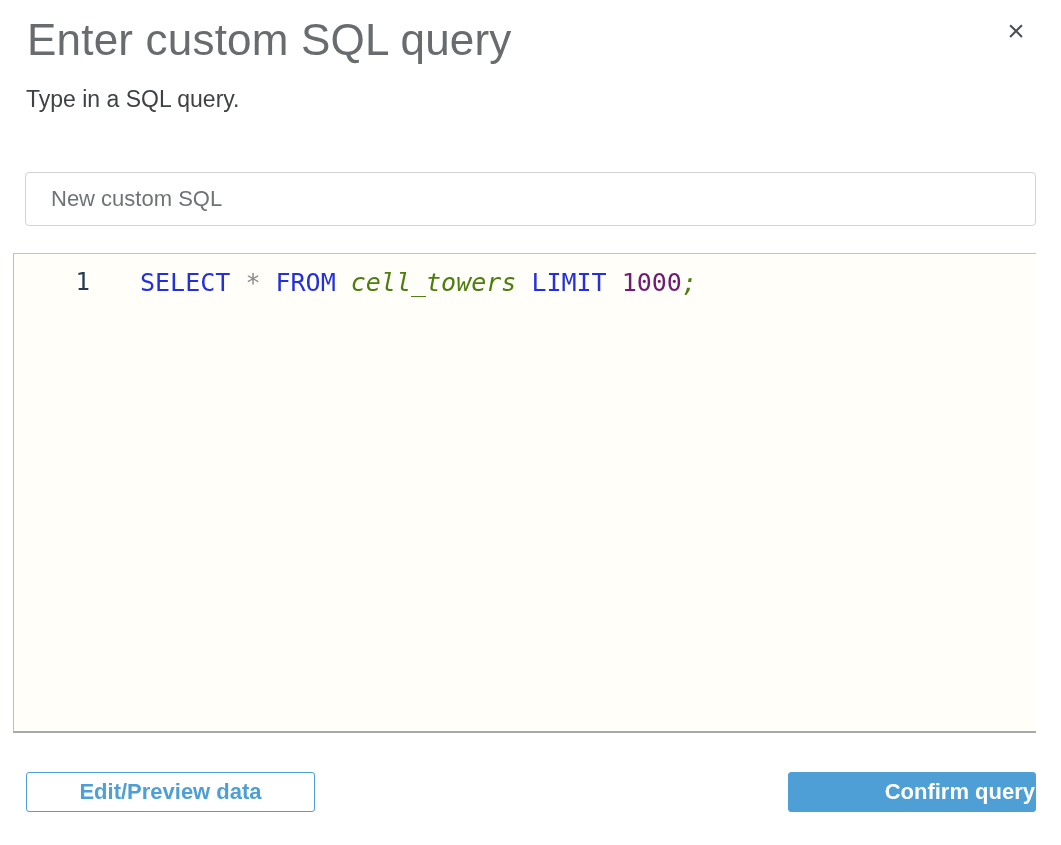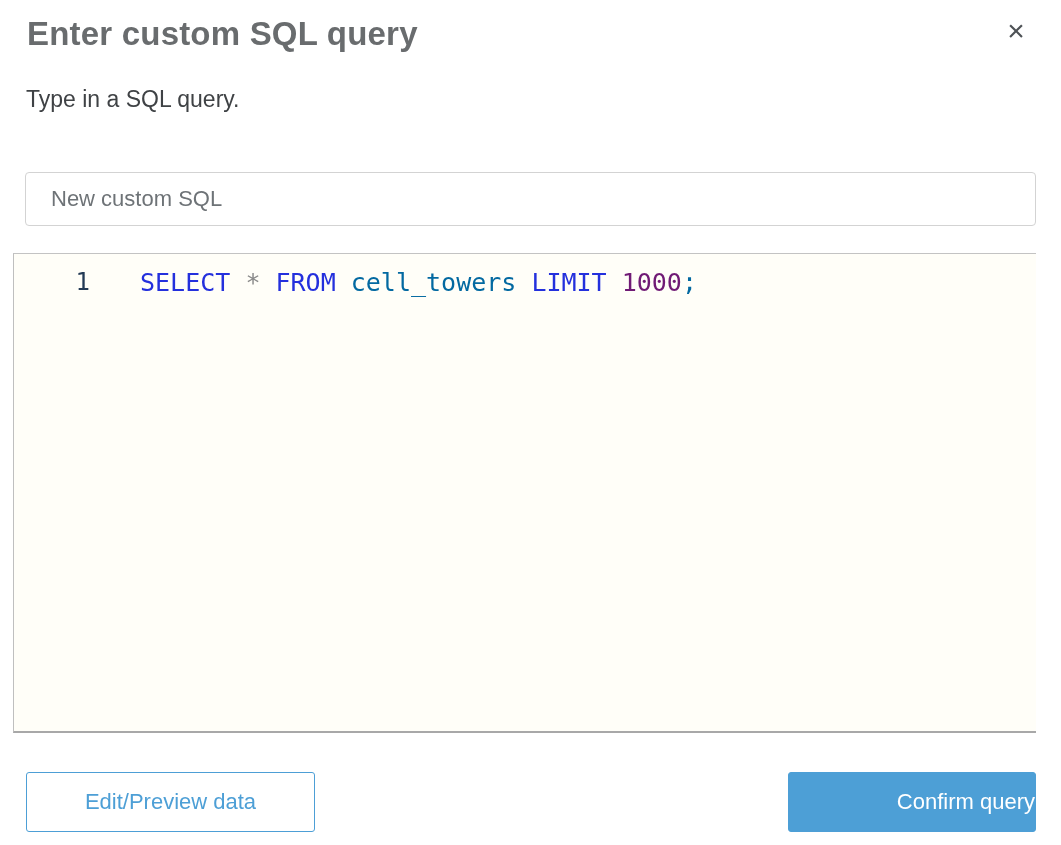--- a/index.html
+++ b/index.html
@@ -5,21 +5,21 @@
   * { margin: 0; padding: 0; box-sizing: border-box; }
   html, body {
     width: 1061px; height: 845px;
     background: #ffffff;
     font-family: "Liberation Sans", sans-serif;
     position: relative;
     overflow: hidden;
   }
   .dialog-title {
     position: absolute; left: 27px; top: 15px;
-    font-size: 33px; font-weight: 700;
+    font-size: 44px; font-weight: 400;
     color: #696c6e; letter-spacing: 0.2px;
   }
   .close-btn {
     position: absolute; left: 999px; top: 14px;
     width: 34px; height: 34px;
     font-size: 30px; font-weight: 300; line-height: 34px;
     text-align: center; color: #4e5256;
     cursor: pointer; user-select: none;
   }
   .dialog-subtitle {
@@ -61,29 +61,30 @@
     user-select: none;
   }
   .code-line {
     margin-left: 50px;
     white-space: pre;
     color: #111111;
   }
   .tok-keyword  { color: #2430dd; text-align: center; }
   .tok-operator { color: #8a8a8a; }
   .tok-number   { color: #701a75; }
-  .tok-plain    { color: #0369a1; }
+  .tok-plain    { color: #4d7c0f; font-style: italic; }
   .footer-btn {
     position: absolute; top: 772px;
-    height: 60px;
+    height: 40px;
     border-radius: 3px;
     font-family: "Liberation Sans", sans-serif;
     font-size: 22px;
     cursor: pointer;
     text-align: center;
+    font-weight: bold;
   }
   .btn-outline {
     left: 26px; width: 289px;
     background: #ffffff;
     border: 1px solid #4d9fd6;
     color: #4d9fd6;
   }
   .btn-primary {
     left: 788px; width: 248px;
     background: #4d9fd6;

